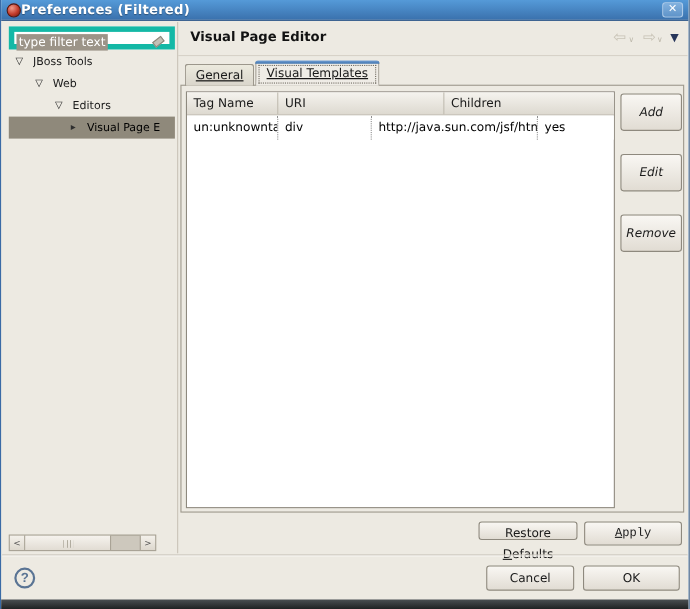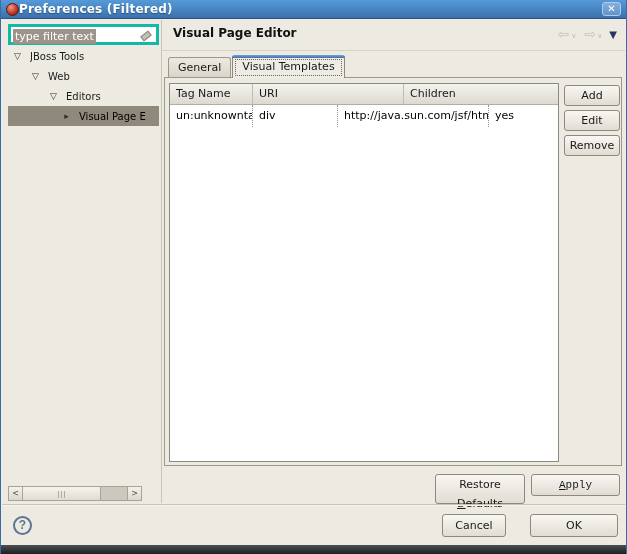--- a/index.html
+++ b/index.html
@@ -31,21 +31,21 @@
   }
   .close-btn {
     width:19px; height:14px; margin-right:5px; flex:0 0 auto;
     background:linear-gradient(#83b1de,#5f94c9); border:1px solid #aecbe9; border-radius:3px;
     color:#fff; font-size:10px; font-weight:bold; line-height:12px; text-align:center; cursor:default;
   }
 
   
   .filter-box {
     position:absolute; left:7px; top:24px; width:151px; height:21px;
-    background:#fff; border:3px solid #14b8a6;
+    background:#fff; border:5px solid #14b8a6;
   }
   .filter-selected {
     position:absolute; left:2px; top:2px; height:15px; padding:0 2px;
     background:var(--selection-filter,#9c9488); color:#fff; font-size:11px; line-height:15px;
     white-space:nowrap;
   }
   .eraser-icon {
     position:absolute; right:5px; top:6px; width:10px; height:6px;
     background:#c4c0b6; border:1px solid #8d887c; transform:rotate(-38deg);
   }
@@ -87,21 +87,21 @@
   
   .page-title { position:absolute; left:172px; top:26px; font-size:12px; font-weight:bold; color:#121212; }
   .nav { position:absolute; right:9px; top:27px; display:flex; align-items:center; }
   .nav-arrow { font-size:14px; color:#c8c3b6; line-height:14px; cursor:default; }
   .nav-caret { font-size:7px; color:#beb9ac; margin:4px 1px 0 1px; cursor:default; }
   .nav-caret.gap { margin-left:2px; margin-right:8px; }
   .menu-tri { font-size:10px; color:#26355a; margin-left:6px; cursor:default; }
   .header-sep { position:absolute; left:161px; right:1px; top:50px; height:1px; background:#d7d2c8; }
 
   
-  .tabs { position:absolute; left:167px; top:55px; height:23px; display:flex; align-items:center; z-index:3; }
+  .tabs { position:absolute; left:167px; top:55px; height:23px; display:flex; align-items:flex-end; z-index:3;text-decoration:underline; }
   .tab {
     height:20px; padding:0 9px; margin-right:1px;
     background:linear-gradient(#eceade,#d9d5cb); border:1px solid #9c978c; border-bottom:none;
     border-radius:3px 3px 0 0; font-size:11px; line-height:19px; color:#1a1a1a; cursor:default;
   }
   .tab.active {
     height:23px; line-height:23px; background:#efece6; border-color:#8e897e; border-top:none;
     position:relative; z-index:4;
   }
   .tab.active::before {
@@ -134,36 +134,36 @@
     white-space:nowrap; overflow:hidden;
   }
   .c0 { width:83px; } .c1 { width:85px; } .c2 { width:151px; } .c3 { flex:1; border-right:none; }
 
   
   .gtk-btn {
     background:linear-gradient(#f9f7f3,#e1dcd3); border:1px solid #8e897e; border-radius:3px;
     font-family:inherit; font-size:11px; color:#1a1a1a; text-align:center; cursor:default;
   }
   .side-btns { position:absolute; left:399px; top:7px; width:56px; }
-  .side-btns .gtk-btn { display:block; width:56px; height:21px; margin-bottom:4px; line-height:18px; }
-
-  .restore-btn { position:absolute; left:434px; top:474px; width:90px; height:30px; line-height:19px; }
+  .side-btns .gtk-btn { display:block; width:56px; height:34px; margin-bottom:21px; line-height:18px;font-style:italic; }
+
+  .restore-btn { position:absolute; left:434px; top:474px; width:90px; height:17px; line-height:19px; }
   .apply-btn   { position:absolute; left:530px; top:474px; width:89px; height:22px; line-height:19px;font-family:Liberation Mono, monospace; }
   .key { text-decoration:underline; }
 
   .footer-sep { position:absolute; left:1px; right:1px; top:504px; height:2px;
     border-top:1px solid #c9c4b9; border-bottom:1px solid #f6f4ef; }
 
   .help-btn {
     position:absolute; left:12px; top:516px; width:19px; height:19px;
     border:2px solid var(--help-blue,#5a7494); border-radius:50%;
     color:var(--help-blue,#5a7494); font-size:12px; font-weight:bold;
     text-align:center; line-height:15px; background:transparent; cursor:default;
   }
-  .cancel-btn { position:absolute; left:441px; top:514px; width:64px; height:23px; line-height:20px; }
+  .cancel-btn { position:absolute; left:441px; top:514px; width:80px; height:23px; line-height:20px; }
   .ok-btn     { position:absolute; left:529px; top:514px; width:88px; height:23px; line-height:20px; }
 
   .bottom-edge {
     position:absolute; left:0; right:0; bottom:0; height:9px;
     background:linear-gradient(#4a4f52,#1d2021);
   }
 </style>
 </head>
 <body>
 

